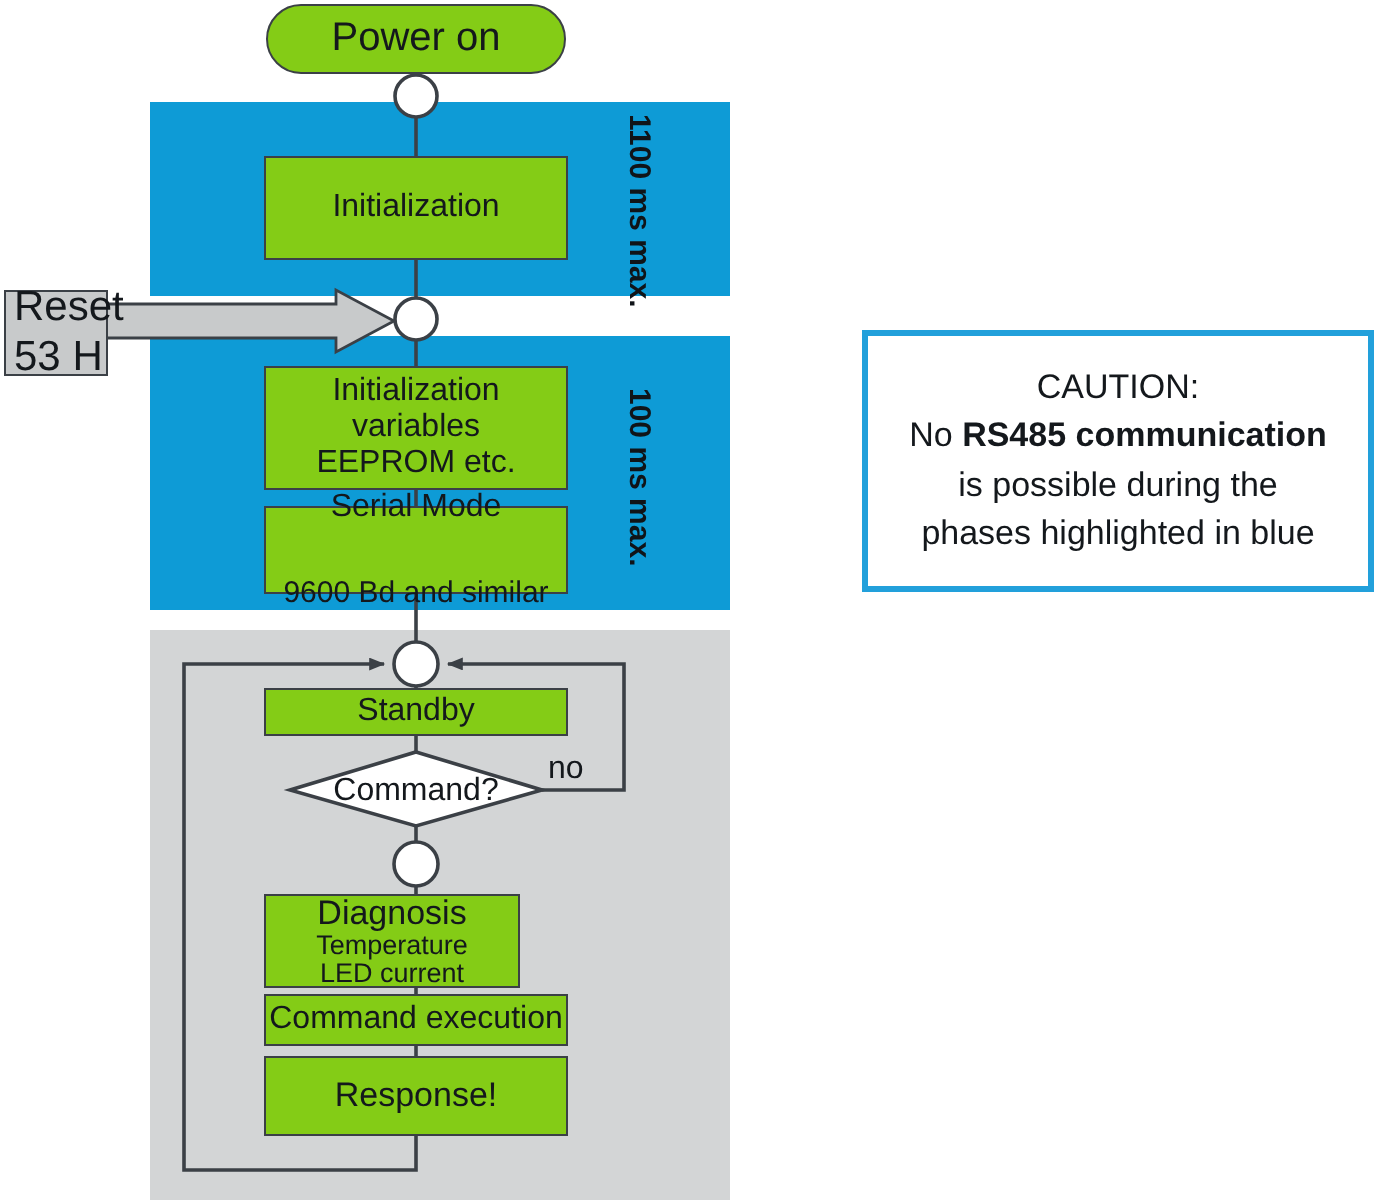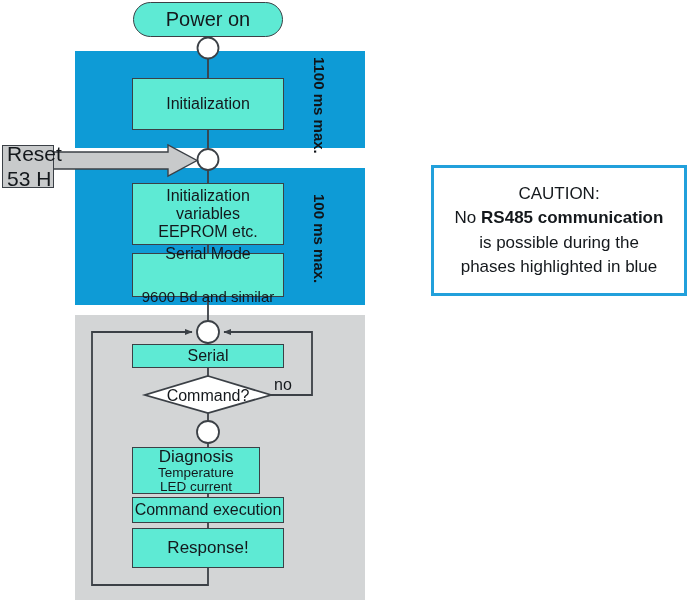--- a/index.html
+++ b/index.html
@@ -52,21 +52,21 @@
     line-height: 1.05;
     text-align: center;
     white-space: nowrap;
   }
   .band-label-1 { left: 311px; top: 57px; height: 86px; }
   .band-label-2 { left: 311px; top: 193px; height: 92px; }
 
   
   .node {
     position: absolute;
-    background: #5eead4;
+    background: #84cc16;
     border: 1.6px solid #3b4046;
     box-sizing: border-box;
     display: flex;
     flex-direction: column;
     align-items: center;
     justify-content: center;
     color: #14181c;
     text-align: center;
   }
   .node .l1 { font-size: 16px; line-height: 1.12; }
@@ -246,21 +246,21 @@
     <span class="l1">variables</span>
     <span class="l1">EEPROM etc.</span>
   </div>
 
   <div class="node n-serial">
     <span class="l1">Serial Mode</span>
     <span class="l2">9600 Bd and similar</span>
   </div>
 
   <div class="node n-standby">
-    <span class="l1">Serial</span>
+    <span class="l1">Standby</span>
   </div>
 
   <div class="node n-diagnosis">
     <span class="l1">Diagnosis</span>
     <span class="l2">Temperature</span>
     <span class="l2">LED current</span>
   </div>
 
   <div class="node n-cmdexec">
     <span class="l1">Command execution</span>

